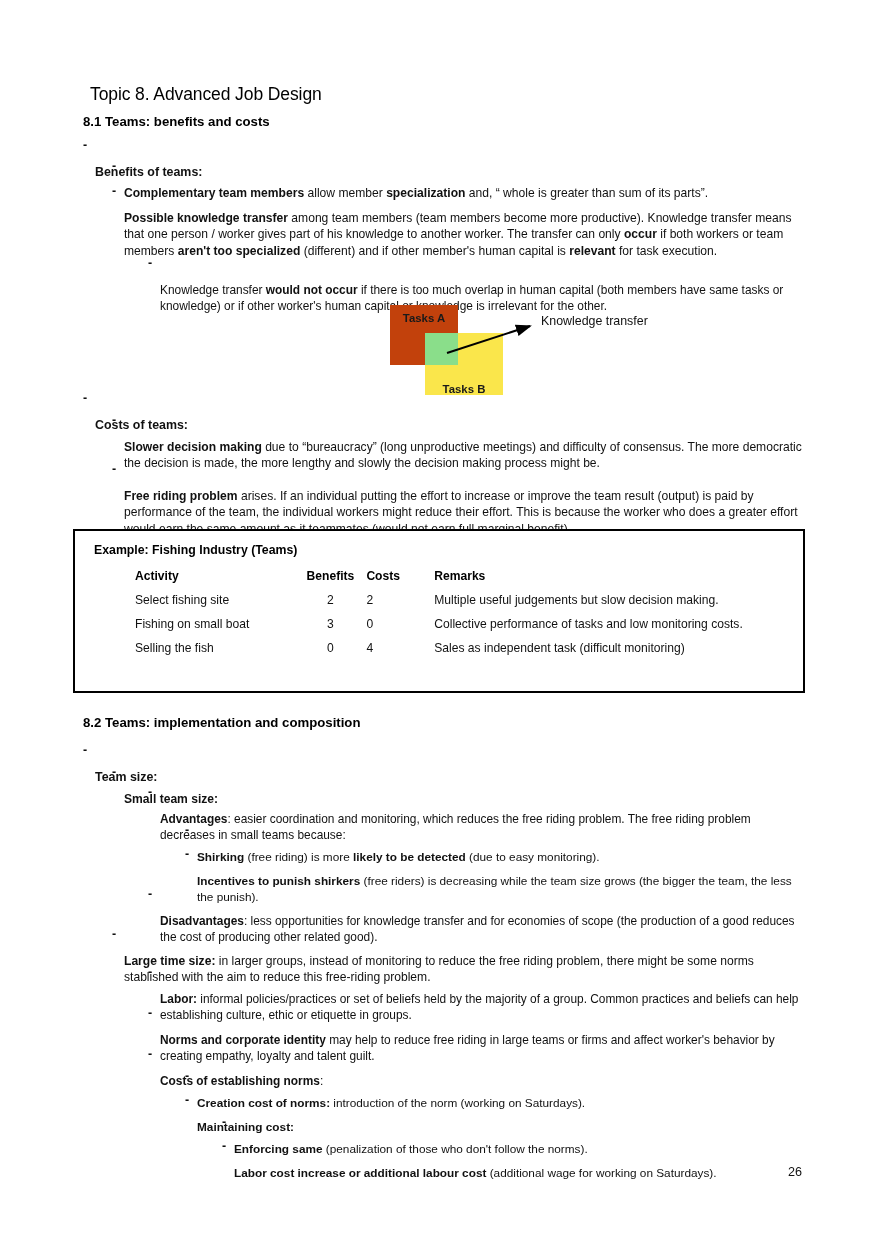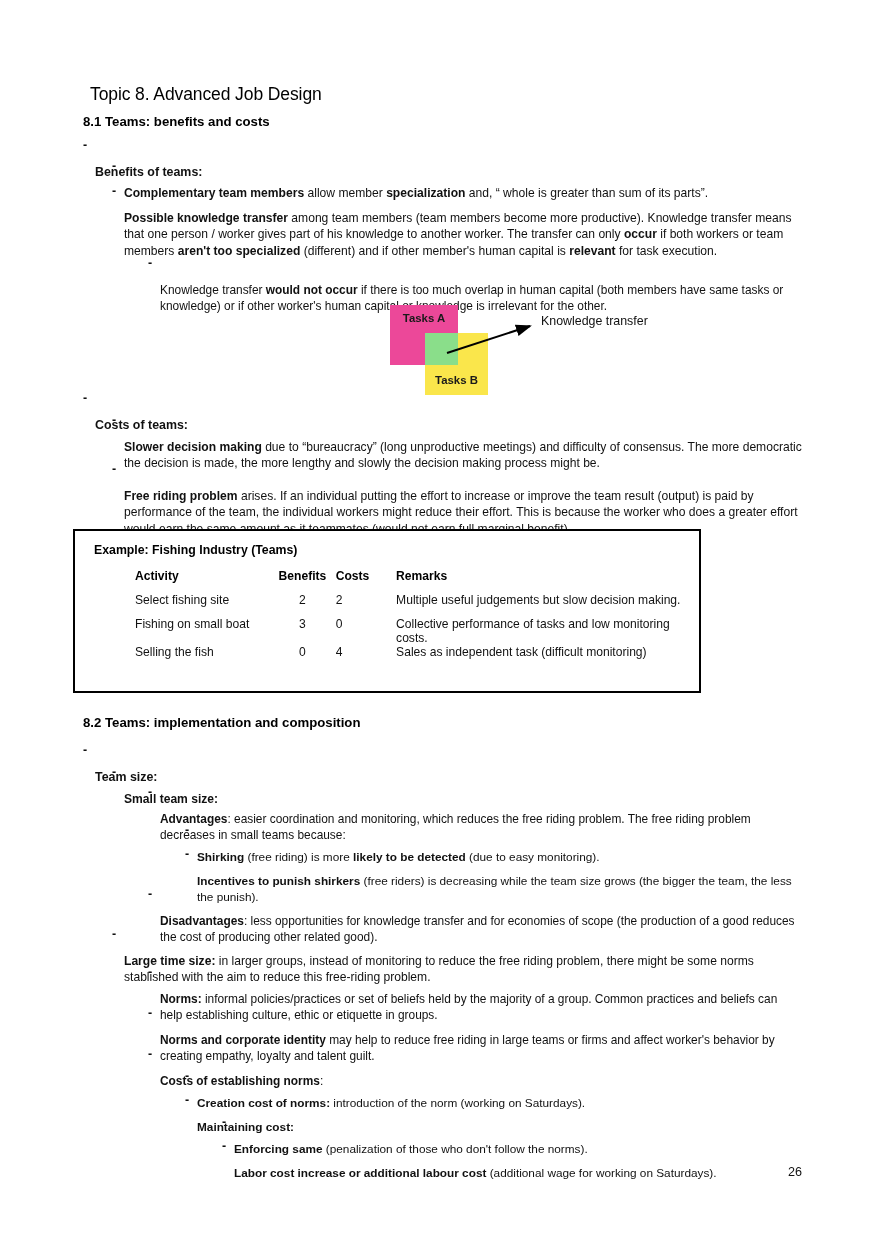--- a/index.html
+++ b/index.html
@@ -99,21 +99,21 @@
     font-size: 12.4px;
     color: #111;
     white-space: nowrap;
   }
 
   
   .box {
     position: absolute;
     left: 73px;
     top: 529px;
-    width: 628px;
+    width: 732px;
     height: 164px;
     border: 2px solid #000;
     box-sizing: border-box;
     background: #fff;
   }
   .box-title {
     position: absolute;
     left: 19px;
     top: 12px;
     font-size: 12.3px;
@@ -172,24 +172,24 @@
     <span class="dash">-</span>
     <span class="txt"><b>Possible knowledge transfer</b><span> among team members (team members become more productive). Knowledge transfer means that one person / worker gives part of his knowledge to another worker. The transfer can only </span><b>occur</b><span> if both workers or team members </span><b>aren't too specialized</b><span> (different) and if other member's human capital is </span><b>relevant</b><span> for task execution.</span></span>
   </div>
 
   <div class="blk lvl3" style="left:148px; top:258px; width:655px;">
     <span class="dash">-</span>
     <span class="txt"><span>Knowledge transfer </span><b>would not occur</b><span> if there is too much overlap in human capital (both members have same tasks or knowledge) or if other worker's human capital or knowledge is irrelevant for the other.</span></span>
   </div>
 
   <div class="diagram">
-    <div class="sq sq-a" style="left:390px; top:305px; width:68px; height:60px; background:#ec4899; padding-top:7px; box-sizing:border-box;">
+    <div class="sq sq-a" style="left:390px; top:305px; width:68px; height:60px; background:#c2410c; padding-top:7px; box-sizing:border-box;">
       <span>Tasks A</span>
     </div>
-    <div class="sq sq-b" style="left:425px; top:333px; width:63px; height:62px; background:#fae64b; align-items:flex-end; padding-bottom:9px; box-sizing:border-box;">
+    <div class="sq sq-b" style="left:425px; top:333px; width:78px; height:62px; background:#fae64b; align-items:flex-end; padding-bottom:0; box-sizing:border-box;">
       <span>Tasks B</span>
     </div>
     <div class="overlap" style="left:425px; top:333px; width:33px; height:32px; background:#8ade8a;"></div>
     <svg style="position:absolute; left:440px; top:315px;" width="110" height="50">
       <defs>
         <marker id="ah" markerWidth="9" markerHeight="9" refX="7" refY="3" orient="auto">
           <path d="M0,0 L8,3 L0,6 z" fill="#000"></path>
         </marker>
       </defs>
       <line x1="7" y1="38" x2="90" y2="11" stroke="#000" stroke-width="2" marker-end="url(#ah)"></line>
@@ -278,21 +278,21 @@
     <span class="txt"><b>Disadvantages</b><span>: less opportunities for knowledge transfer and for economies of scope (the production of a good reduces the cost of producing other related good).</span></span>
   </div>
 
   <div class="blk lvl2" style="left:112px; top:929px; width:692px;">
     <span class="dash">-</span>
     <span class="txt"><b>Large time size:</b><span> in larger groups, instead of monitoring to reduce the free riding problem, there might be some norms stablished with the aim to reduce this free-riding problem.</span></span>
   </div>
 
   <div class="blk lvl3" style="left:148px; top:967px; width:655px;">
     <span class="dash">-</span>
-    <span class="txt"><b>Norms:</b><span> informal policies/practices or set of beliefs held by the majority of a group. Common practices and beliefs can help establishing culture, ethic or etiquette in groups.</span></span>
+    <span class="txt"><b>Labor:</b><span> informal policies/practices or set of beliefs held by the majority of a group. Common practices and beliefs can help establishing culture, ethic or etiquette in groups.</span></span>
   </div>
 
   <div class="blk lvl3" style="left:148px; top:1008px; width:655px;">
     <span class="dash">-</span>
     <span class="txt"><b>Norms and corporate identity</b><span> may help to reduce free riding in large teams or firms and affect worker's behavior by creating empathy, loyalty and talent guilt.</span></span>
   </div>
 
   <div class="blk lvl3" style="left:148px; top:1049px; width:655px;">
     <span class="dash">-</span>
     <span class="txt"><b>Costs of establishing norms</b><span>:</span></span>

